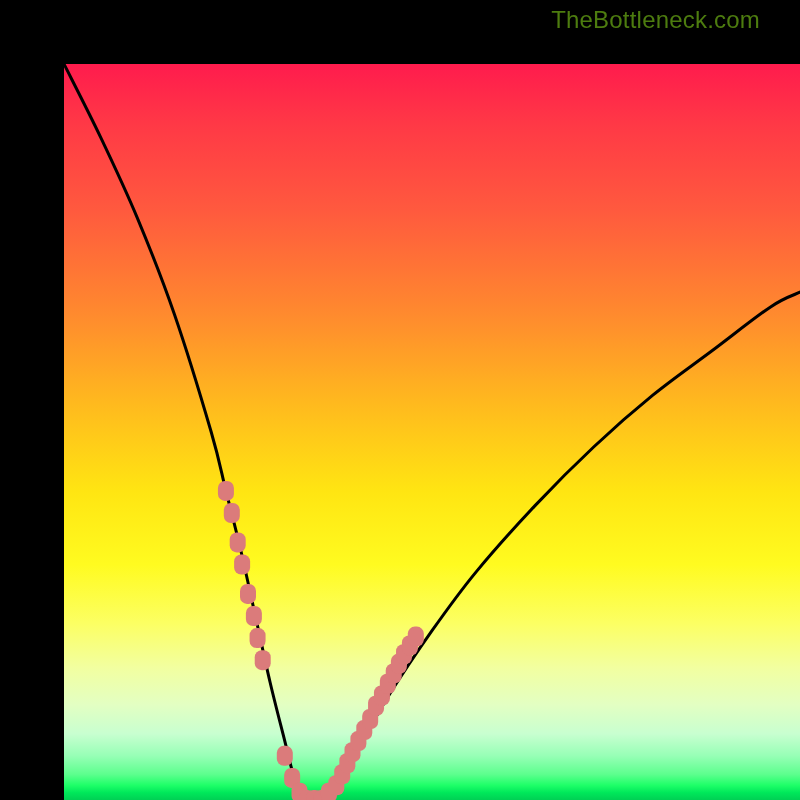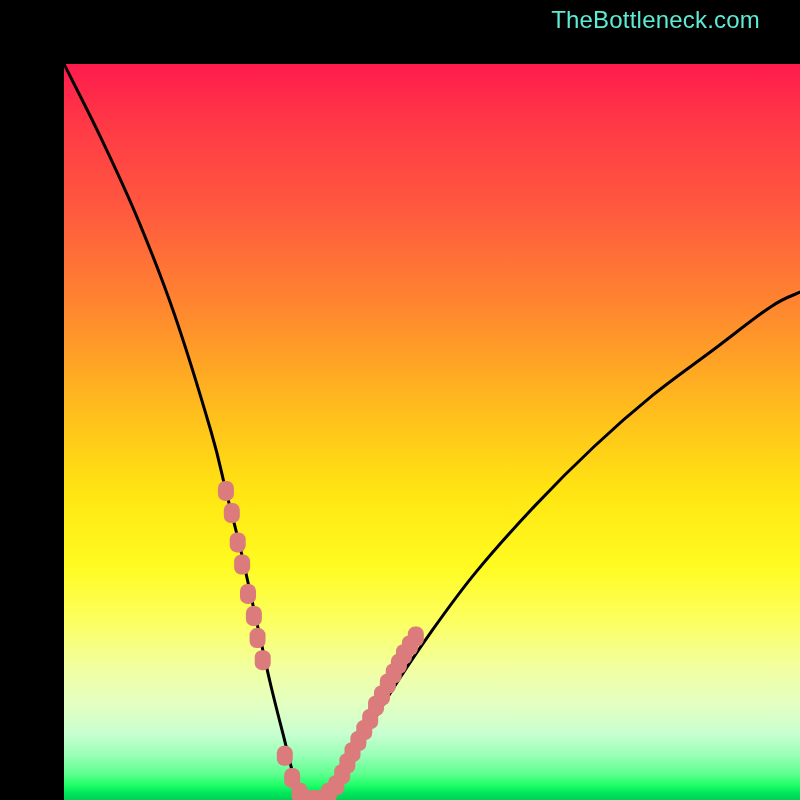--- a/index.html
+++ b/index.html
@@ -48,21 +48,21 @@
       #5dff8e 96.5%,
       #1eff68 98%,
       #00e85a 99%,
       #00d054 100%
     );
   }
   .watermark {
     position: absolute;
     top: 6px;
     right: 40px;
-    color: #5eead4;
+    color: #4d7c0f;
     font-size: 24px;
     font-weight: 500;
     letter-spacing: 0.2px;
     user-select: none;
   }
   svg.curves {
     position: absolute;
     inset: 0;
   }
 </style>

